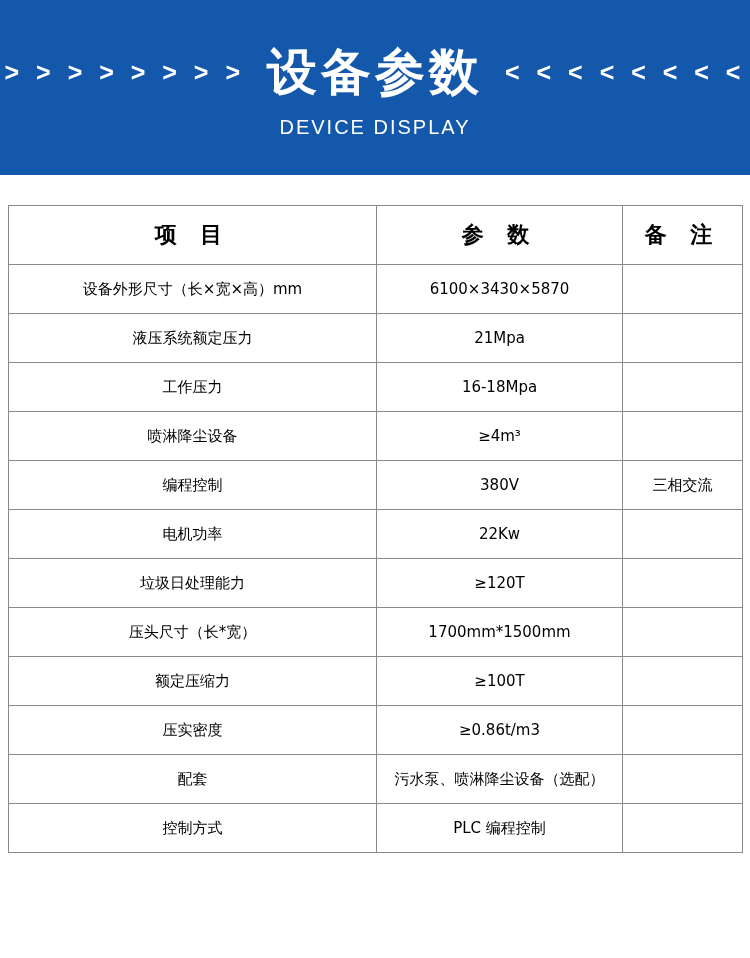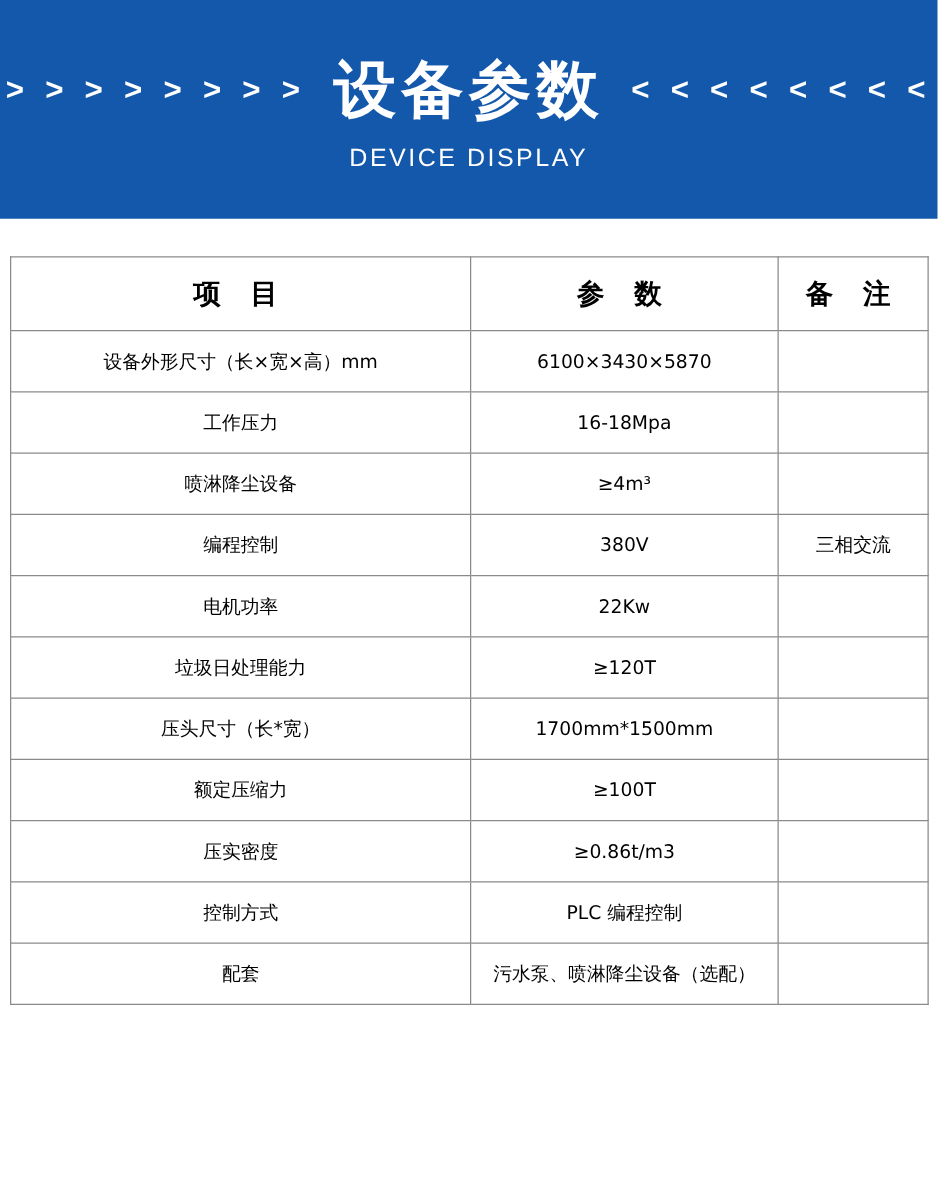--- a/index.html
+++ b/index.html
@@ -150,20 +150,25 @@
           <td>参 数</td>
           <td>备 注</td>
         </tr>
 
         <tr class="row">
           <td class="item-cell">设备外形尺寸（长×宽×高）mm</td>
           <td class="param-cell">6100×3430×5870</td>
           <td class="remark-cell"></td>
         </tr>
         <tr class="row">
+          <td class="item-cell">液压系统额定压力</td>
+          <td class="param-cell">21Mpa</td>
+          <td class="remark-cell"></td>
+        </tr>
+        <tr class="row">
           <td class="item-cell">工作压力</td>
           <td class="param-cell">16-18Mpa</td>
           <td class="remark-cell"></td>
         </tr>
         <tr class="row">
           <td class="item-cell">喷淋降尘设备</td>
           <td class="param-cell">≥4m³</td>
           <td class="remark-cell"></td>
         </tr>
         <tr class="row">
@@ -190,26 +195,26 @@
           <td class="item-cell">额定压缩力</td>
           <td class="param-cell">≥100T</td>
           <td class="remark-cell"></td>
         </tr>
         <tr class="row">
           <td class="item-cell">压实密度</td>
           <td class="param-cell">≥0.86t/m3</td>
           <td class="remark-cell"></td>
         </tr>
         <tr class="row">
+          <td class="item-cell">配套</td>
+          <td class="param-cell">污水泵、喷淋降尘设备（选配）</td>
+          <td class="remark-cell"></td>
+        </tr>
+        <tr class="row">
           <td class="item-cell">控制方式</td>
           <td class="param-cell">PLC 编程控制</td>
-          <td class="remark-cell"></td>
-        </tr>
-        <tr class="row">
-          <td class="item-cell">配套</td>
-          <td class="param-cell">污水泵、喷淋降尘设备（选配）</td>
           <td class="remark-cell"></td>
         </tr>
       </tbody>
     </table>
   </div>
 
 </div>
 
 </body></html>

